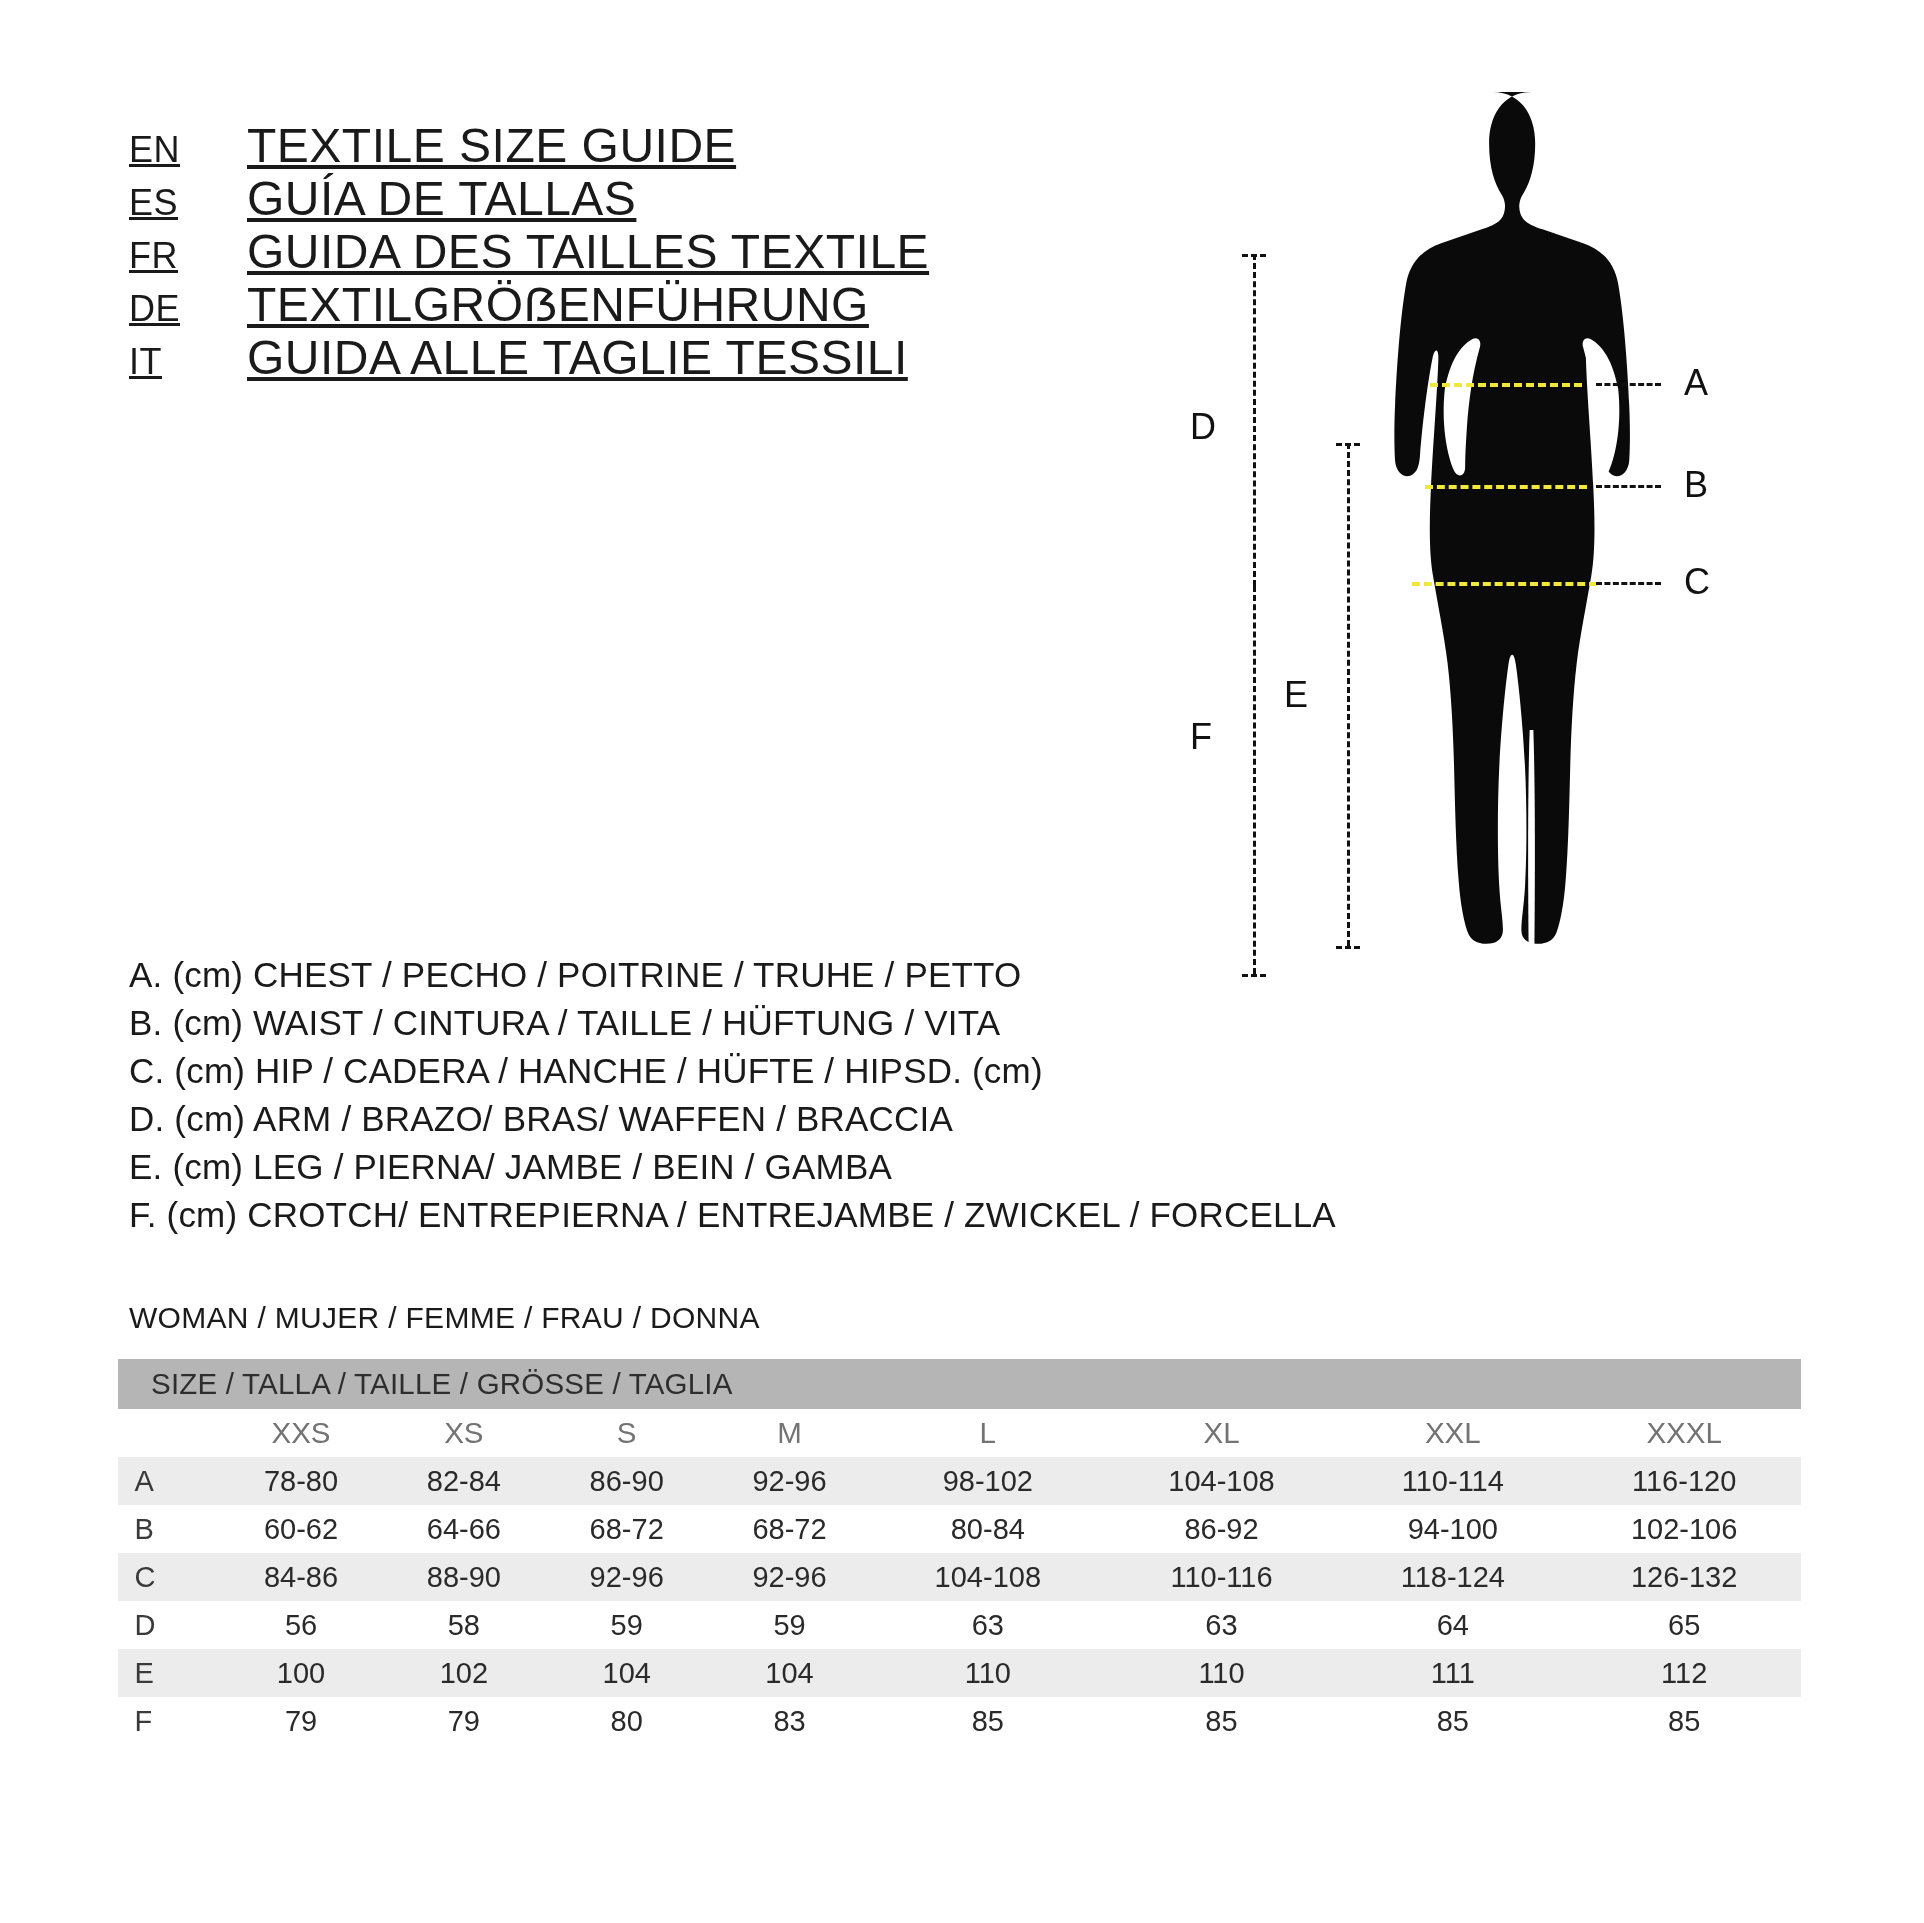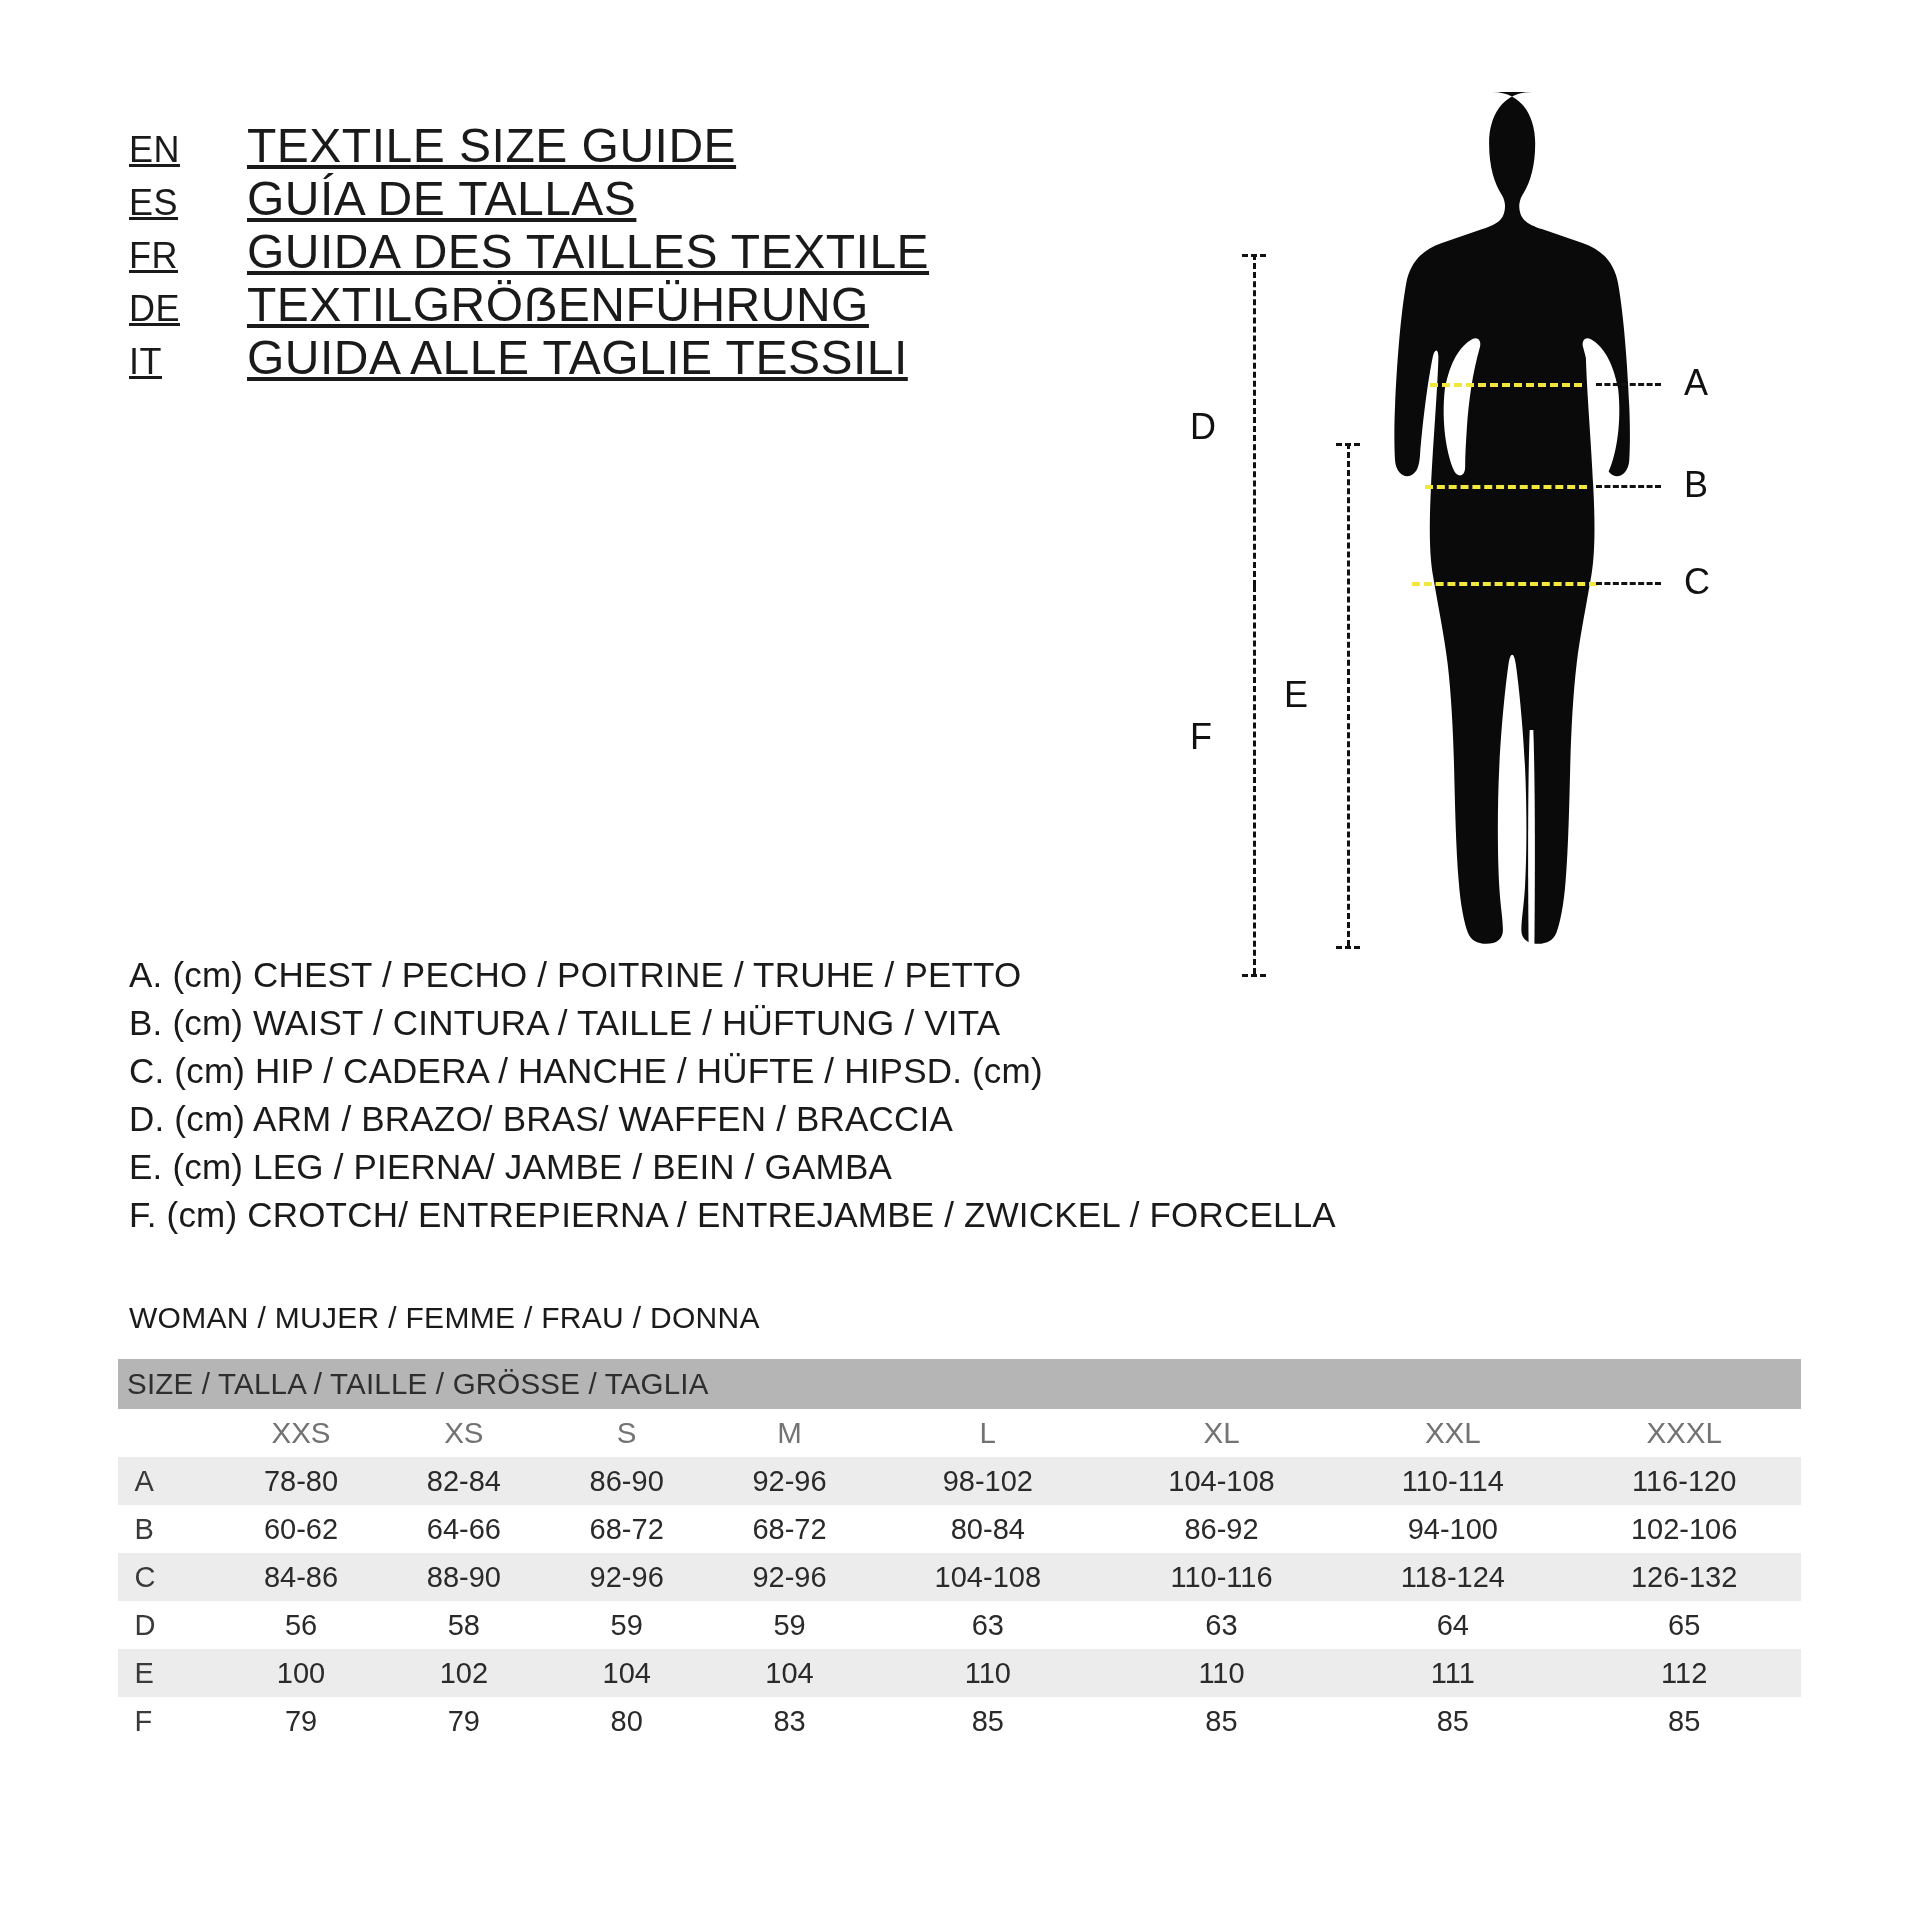--- a/index.html
+++ b/index.html
@@ -73,21 +73,21 @@
   .size-table td, .size-table th {
     padding: 0;
     height: 48px;
     font-weight: normal;
     text-align: center;
     color: #2a2a2a;
   }
   .size-table .hdr-row td {
     background: #b5b5b5;
     text-align: left;
-    padding-left: 9px;
+    padding-left: 33px;
     height: 50px;
     font-size: 29.5px;
     color: #2e2e2e;
     letter-spacing: 0.2px;
   }
   .size-table .cols-row td {
     background: #ffffff;
     font-size: 29.5px;
     color: #737373;
   }

